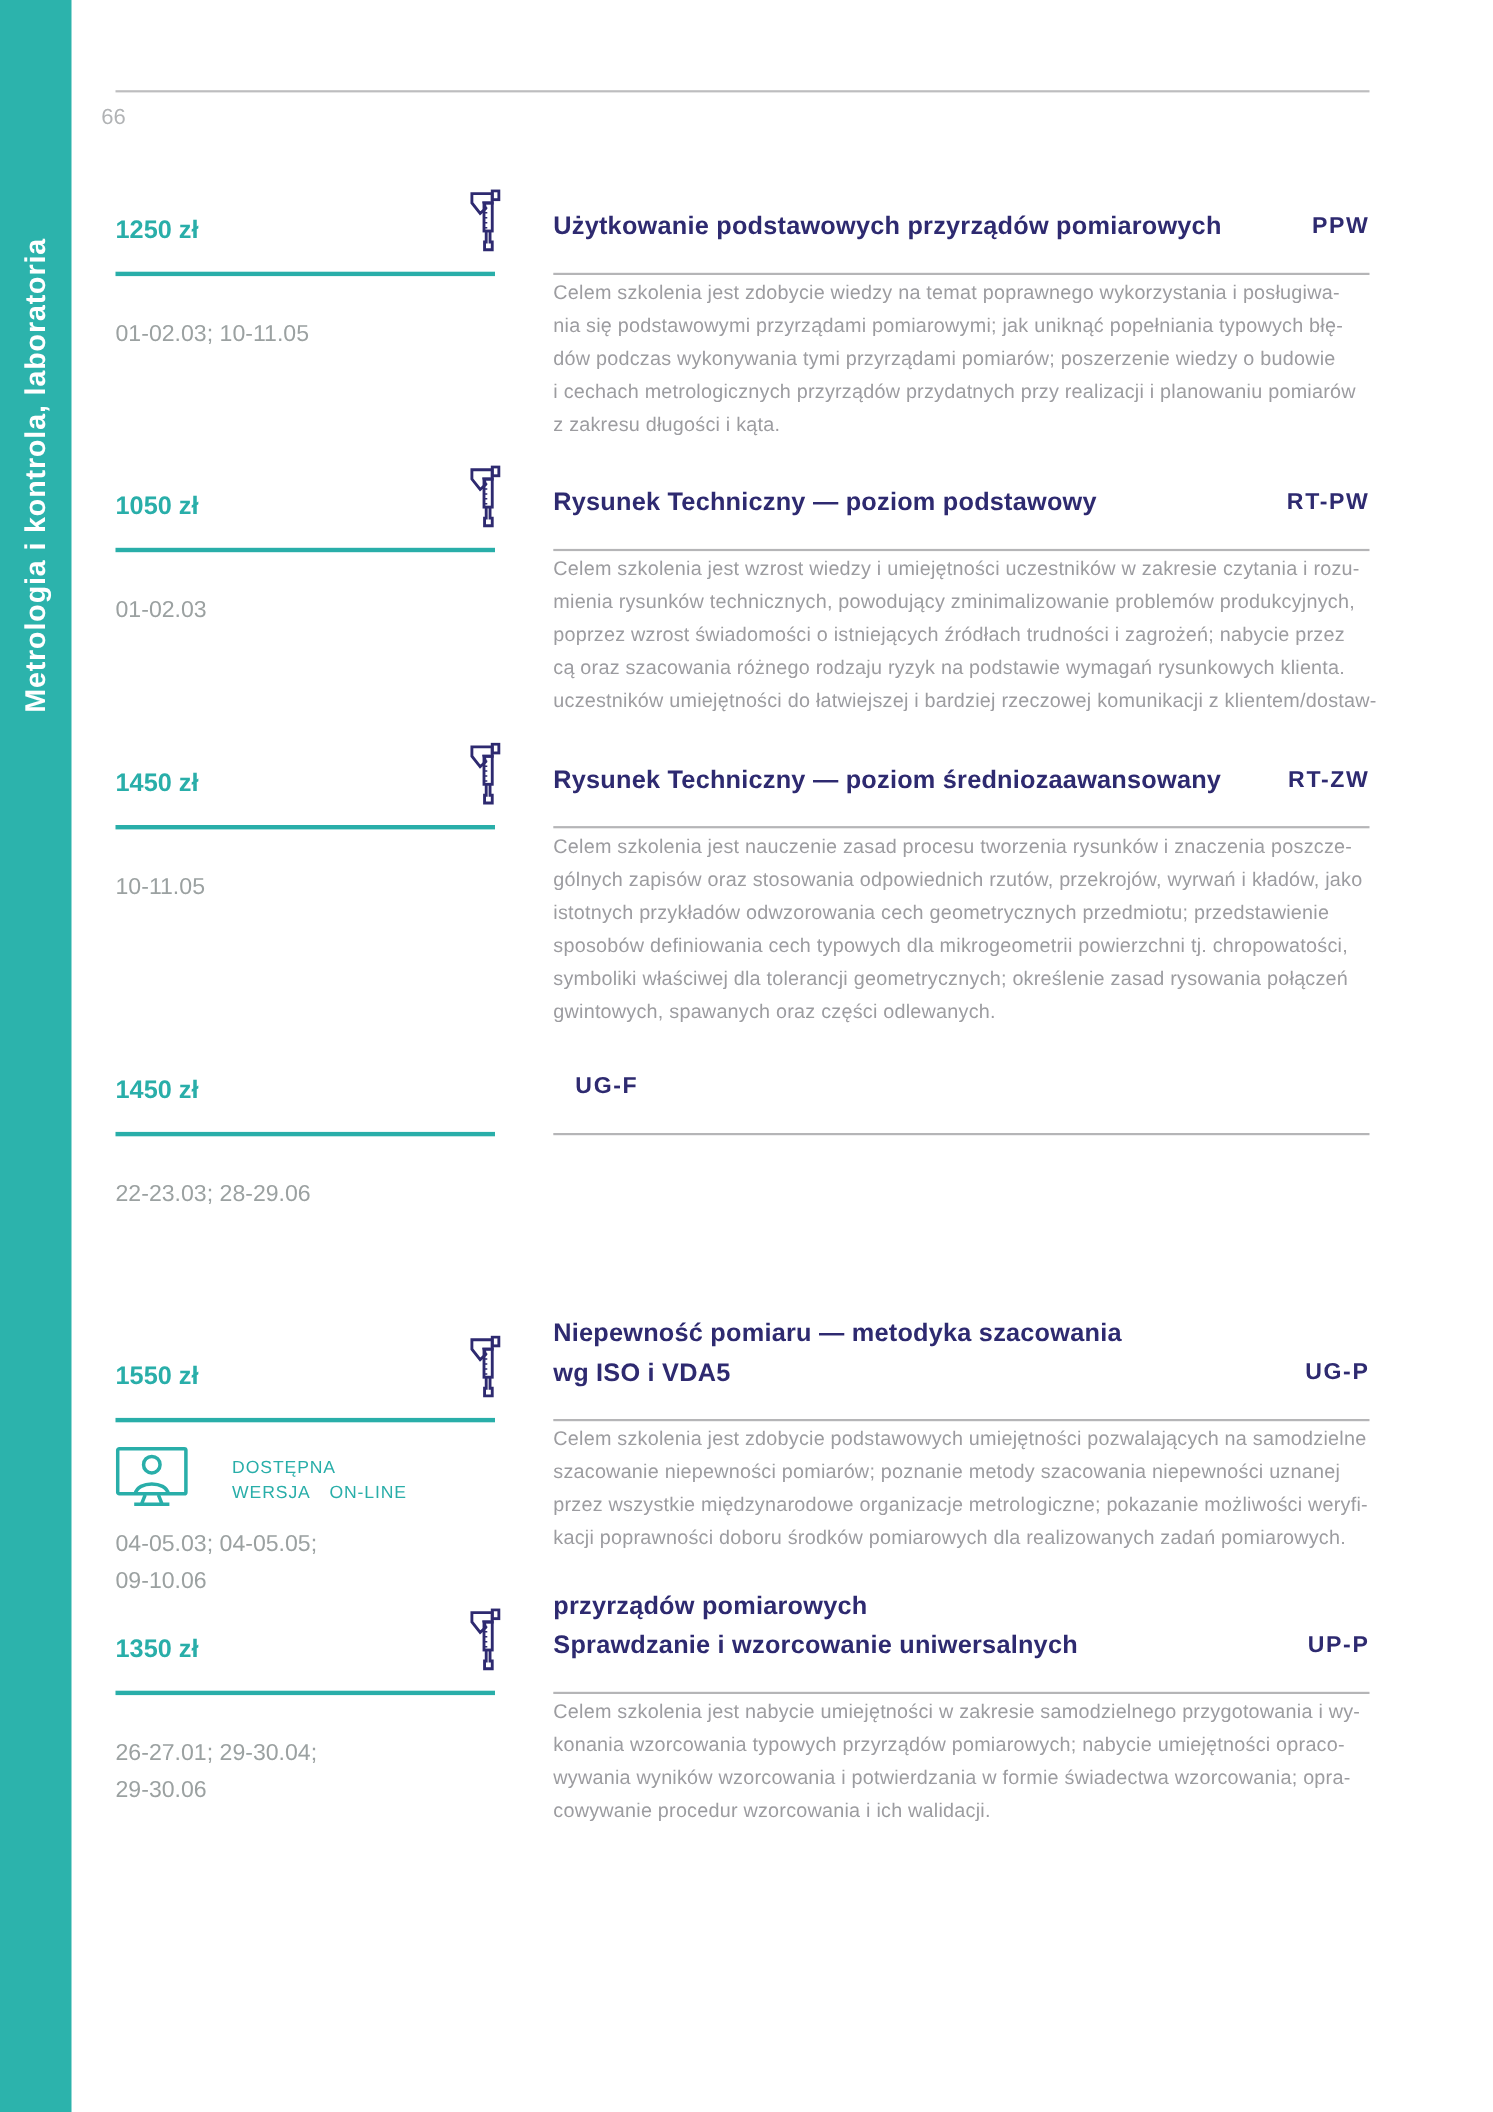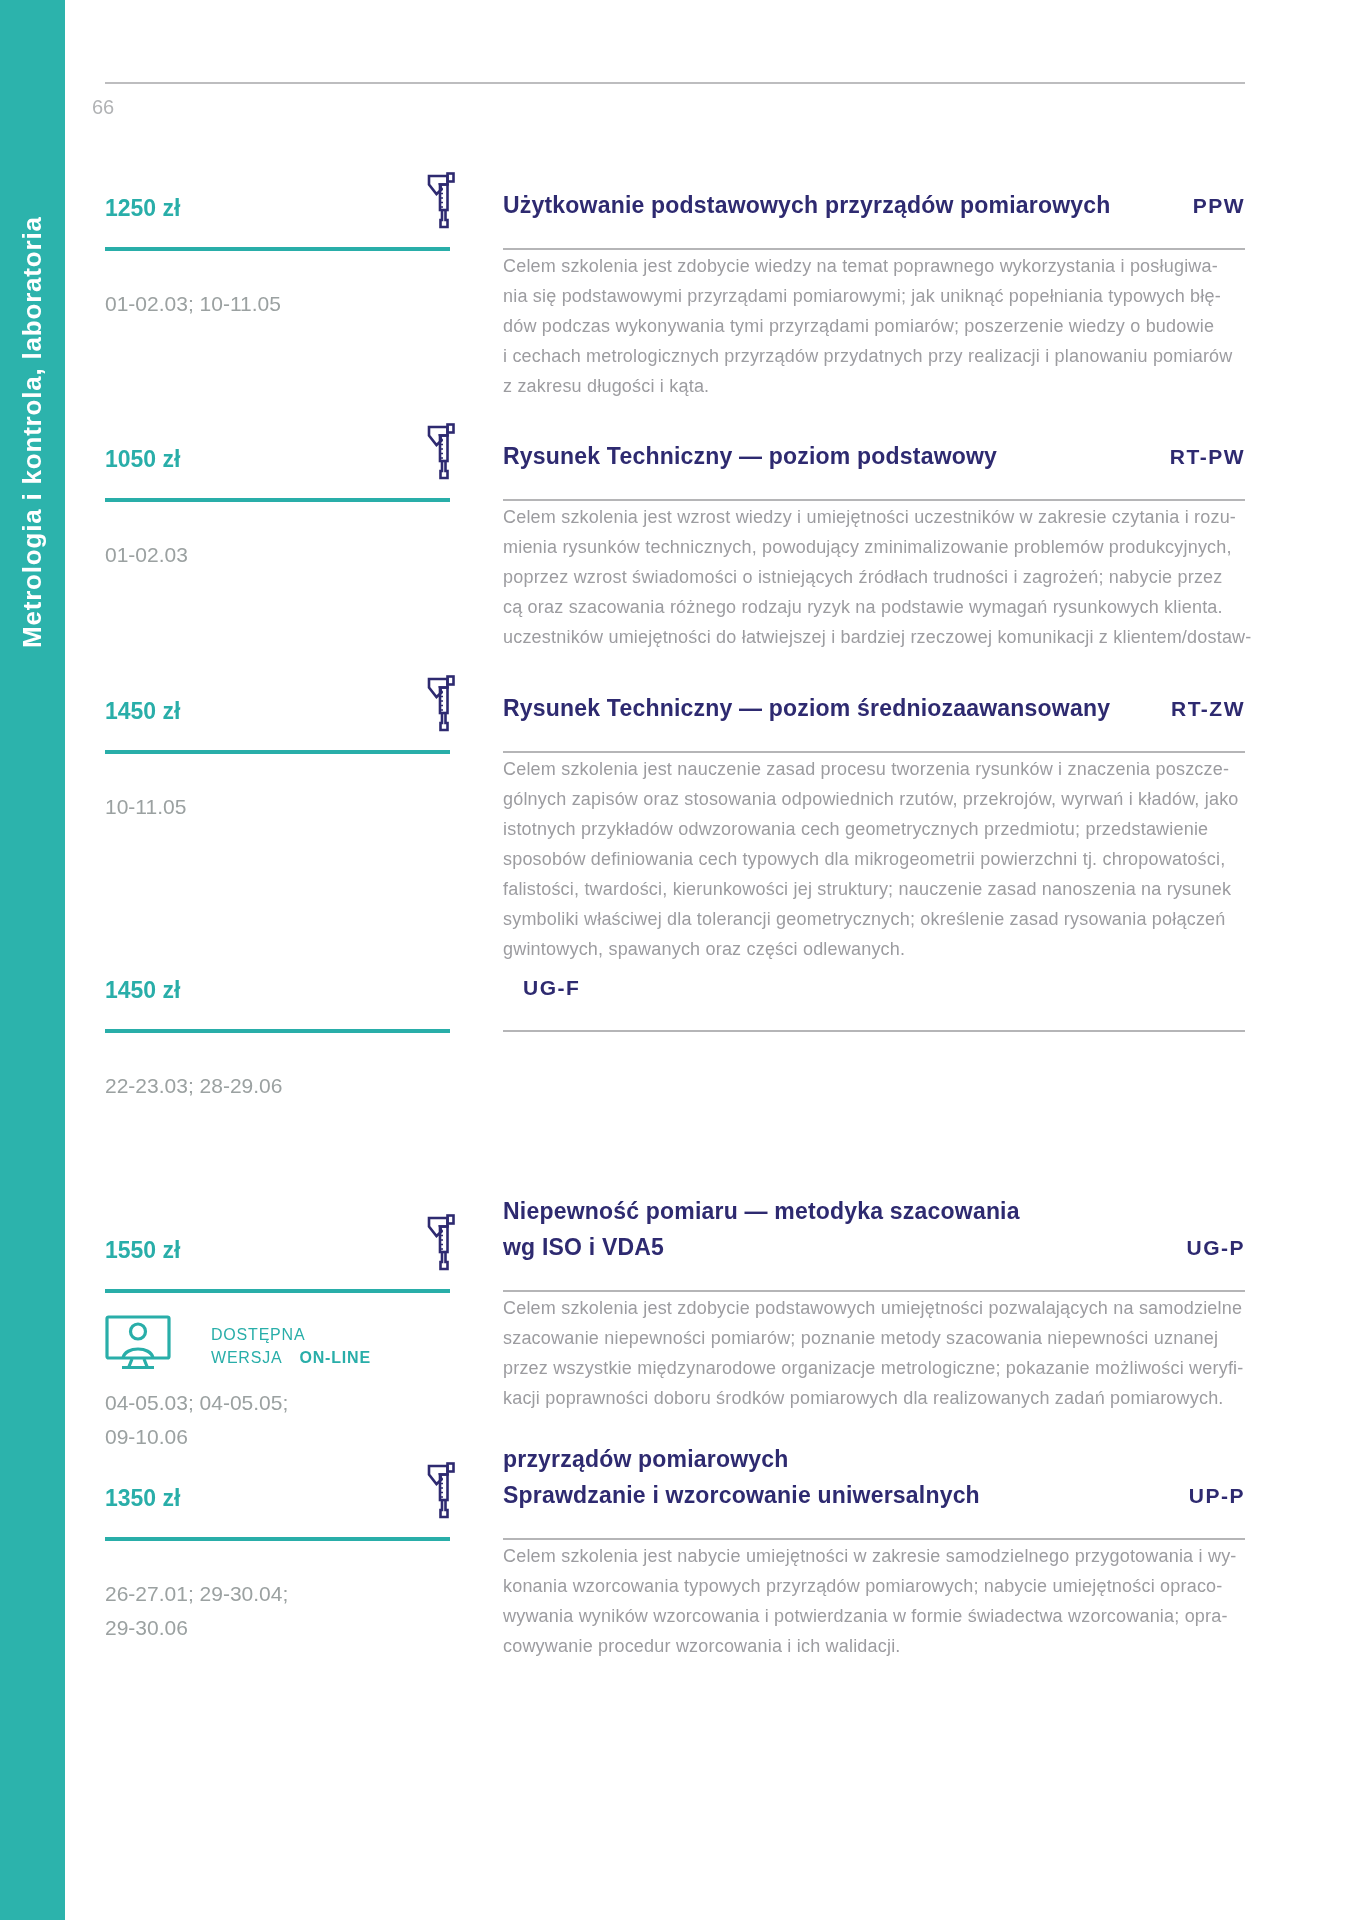--- a/index.html
+++ b/index.html
@@ -34,21 +34,21 @@
   .rule-teal{width:345px;height:4px;background:var(--color-teal);flex:none;}
   .rule-gray{width:742px;height:2px;background:var(--color-rule);flex:none;margin-left:53px;margin-top:1px;}
   .body-row{display:flex;align-items:flex-start;}
   .dates{margin-top:36px;font-size:21px;color:var(--color-dates);line-height:34px;}
   .badge + .dates{margin-top:10px;}
   .desc{font-size:18px;color:var(--color-desc);line-height:30px;
         letter-spacing:0.2px;white-space:nowrap;}
   .caliper{position:absolute;right:-6px;bottom:-7px;width:30px;height:58px;color:var(--color-navy);}
   .badge{margin-top:22px;display:flex;align-items:center;color:var(--color-teal);}
   .badge-text{margin-left:32px;font-size:16px;line-height:23px;letter-spacing:0.8px;font-weight:400;}
-  .badge-text b{font-weight:700;margin-left:5px;padding-left:12px;}
+  .badge-text b{font-weight:400;margin-left:5px;padding-left:12px;}
 </style>
 </head>
 <body>
 
 <div class="page">
   <div class="sidebar">
     <div class="sidebar-label">Metrologia i kontrola, laboratoria</div>
   </div>
 
   <div class="top-rule"></div>
@@ -171,21 +171,20 @@
       <div class="col-l">
         <div class="dates">
             <div>10-11.05</div>
           </div>
       </div>
       <div class="col-r desc">
           <div>Celem szkolenia jest nauczenie zasad procesu tworzenia rysunków i znaczenia poszcze-</div>
           <div>gólnych zapisów oraz stosowania odpowiednich rzutów, przekrojów, wyrwań i kładów, jako</div>
           <div>istotnych przykładów odwzorowania cech geometrycznych przedmiotu; przedstawienie</div>
           <div>sposobów definiowania cech typowych dla mikrogeometrii powierzchni tj. chropowatości,</div>
-          <div>falistości, twardości, kierunkowości jej struktury; nauczenie zasad nanoszenia na rysunek</div>
           <div>symboliki właściwej dla tolerancji geometrycznych; określenie zasad rysowania połączeń</div>
           <div>gwintowych, spawanych oraz części odlewanych.</div>
         </div>
     </div>
   </section>
 
   <section class="entry" style="top:971px">
     <div class="entry-head">
       <div class="col-l">
         <div class="price">1450 zł</div>

